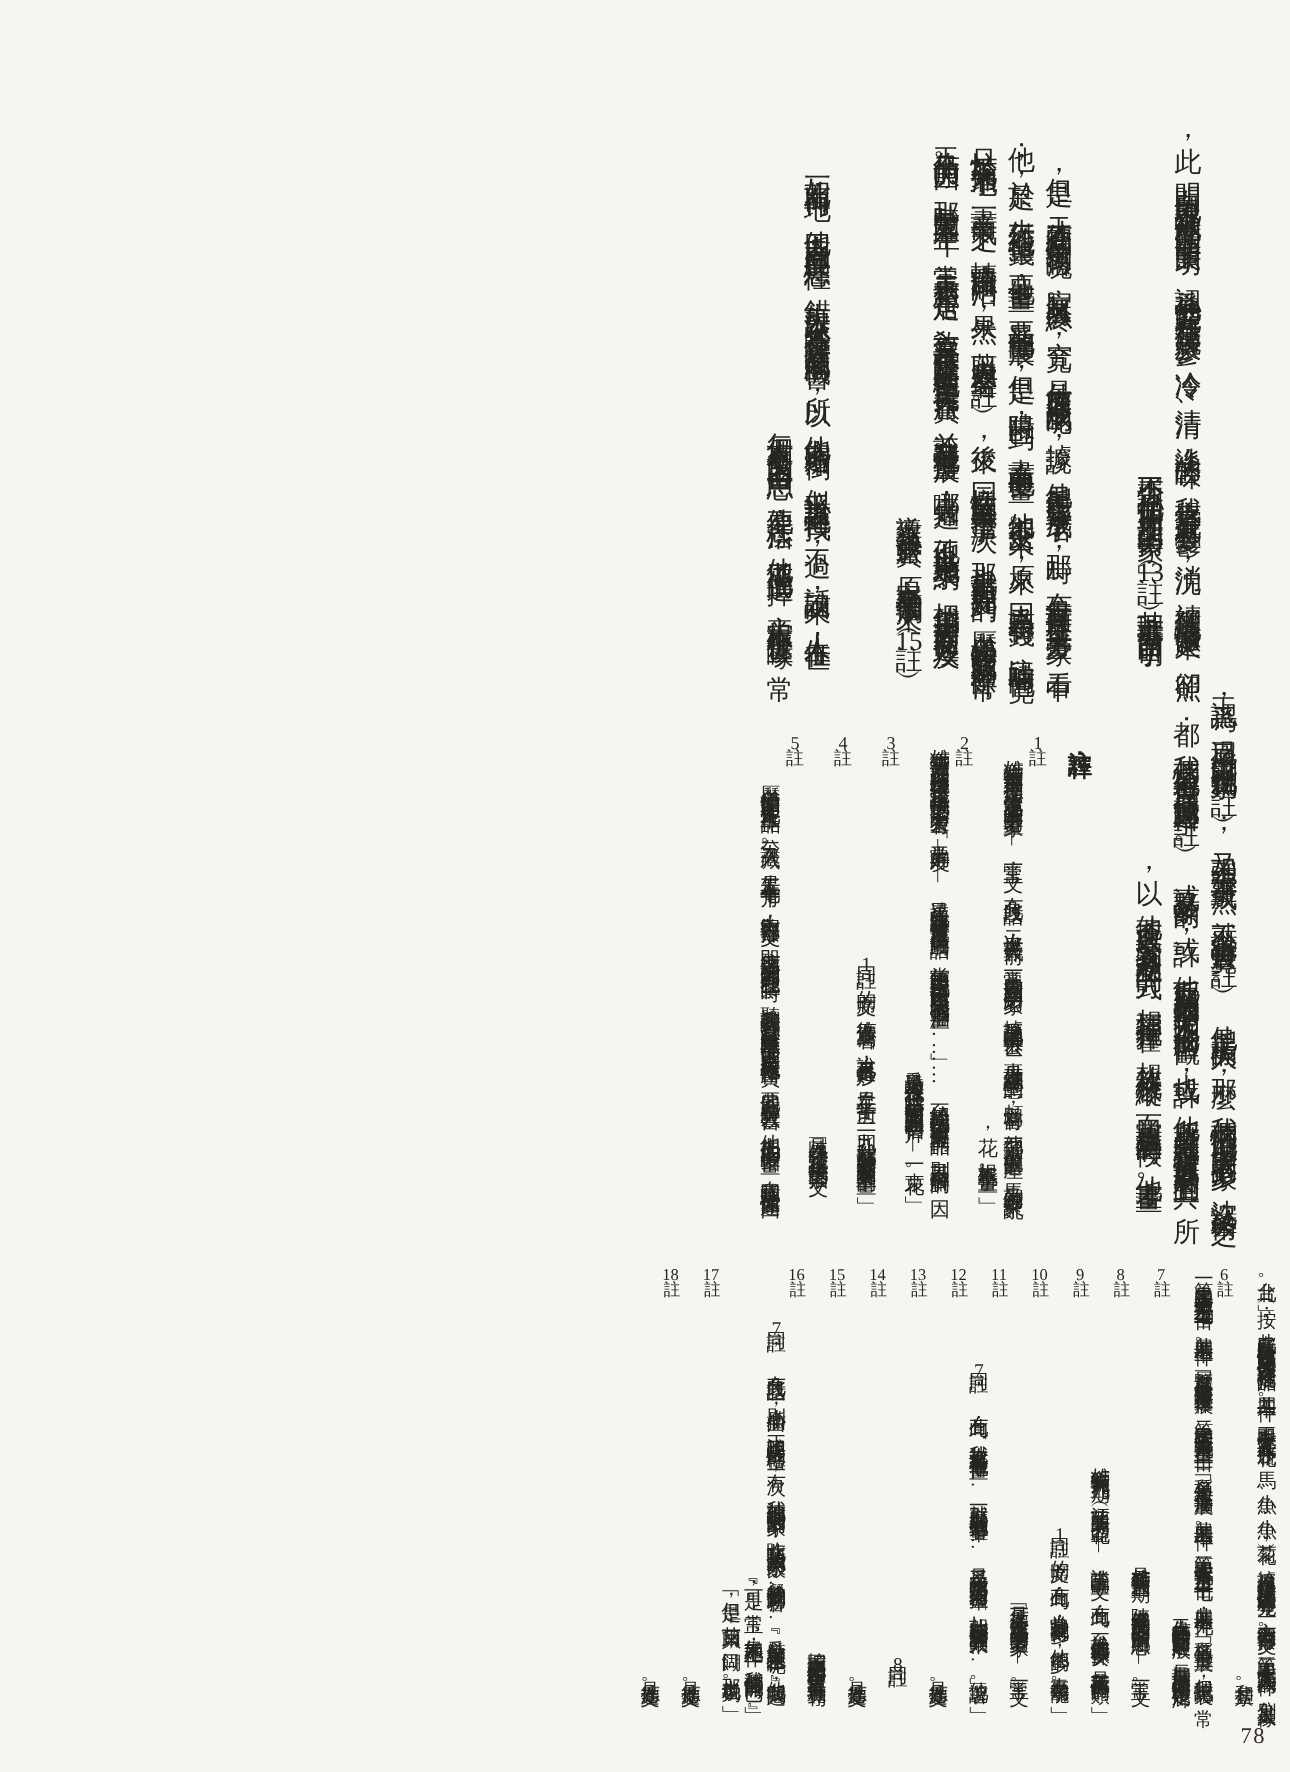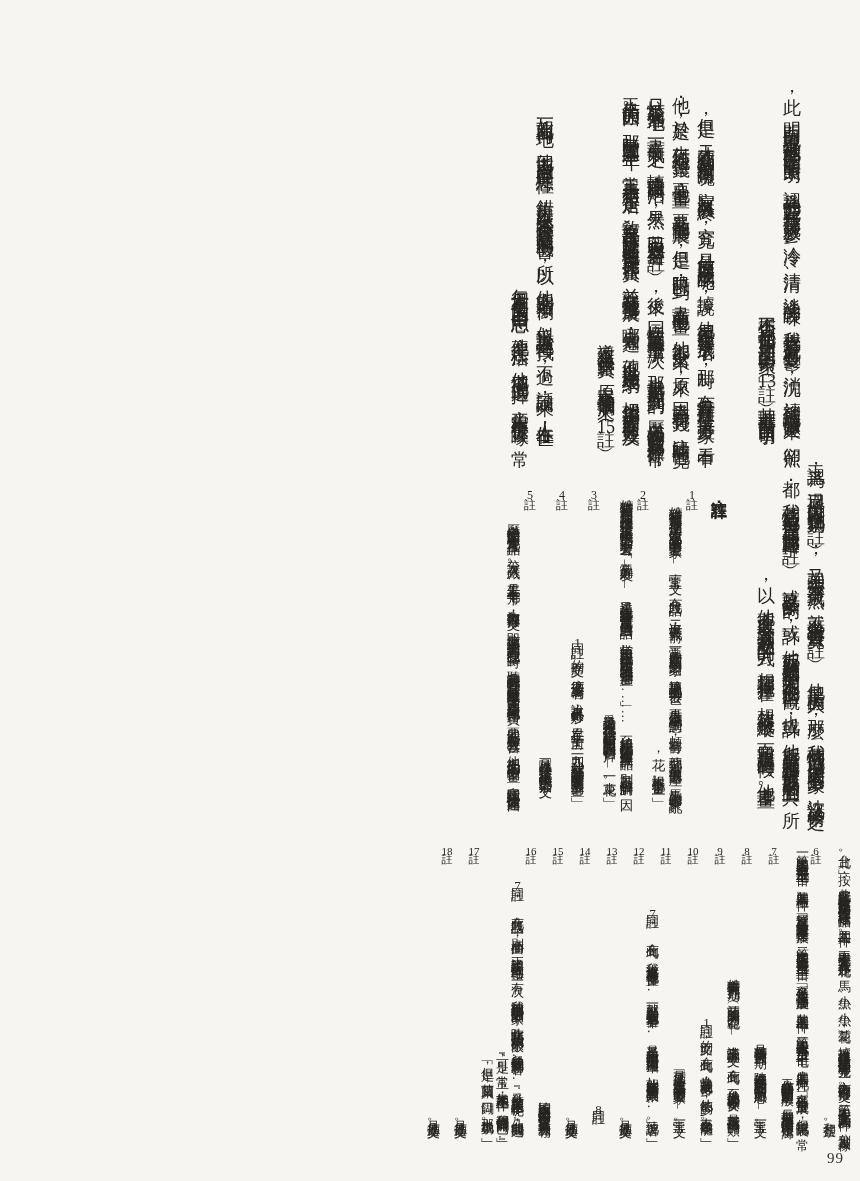--- a/index.html
+++ b/index.html
@@ -89,15 +89,15 @@
 
   <div class="band" id="band2">
     <p class="vtx para cont">玉認爲，過日子能「餬口也就夠了」（註<span class="tcy">16</span>）；又强烈主張「畫不成熟，就不該拿出去展覽」（註<span class="tcy">17</span>）。他是這樣的人；那麼，我們惋惜他以一個失敗者的形象，沈沒於藝術之都；我們哀憐他每日僅靠三個法郎過日子（註<span class="tcy">18</span>）。或許是多餘的！或許，他反而竊笑我們掙不開拘泥不化的世俗觀；也或許，他所厭棄的就是繪畫被當成換取名利的工具。所以，他才會寧取「今朝有酒今朝醉」的方式，想揮霍就揮霍、想放縱就放縱；而當想畫畫的時候，他才畫畫。</p>
     <div class="notes-wrap"><h2 class="notes-header">註釋：</h2><span class="nlabel nm-label">註<span class="tcy">1</span></span><span class="vtx nm-text">雄獅美術月刊第三期席德進「一生沈沒在巴黎的中國老畫家——常玉」一文，有此段話：「二次世界大戰前，常玉曾一度回到四川的老家，據說是他的大哥去世。大哥是做絲綢生意的，頗爲富有，他分到了一筆可觀的遺產，馬上又到巴黎來亂花，根本就不畫畫了。」</span><span class="nlabel nm-label">註<span class="tcy">2</span></span><span class="vtx nm-text">雄獅美術月刊一三四期陳炎鋒撰「淺談常玉卅年代的素描」一文中有云：「常玉的好友——達昂先生曾向筆者轉述常玉自己透露的話：「當年的巴黎現代美術館已蒐購了我的幾張油畫……」……至於紐約現代美術館擁有常玉的作品，則是不容辯解的。因爲達昂本人就保存一張當時由美術館印製的黑白明信片——一束花。」</span><span class="nlabel nm-label">註<span class="tcy">3</span></span><span class="vtx nm-text">同註<span class="tcy">1</span>的席文。席德進寫著：「說來眞是奇妙，早在三十年前，（一九四一）我就在龐薰琹老師家裏看到常玉的畫。」</span><span class="nlabel nm-label">註<span class="tcy">4</span></span><span class="vtx nm-text">見陳炎鋒「淺談常玉卅年代的素描」一文。</span><span class="nlabel nm-label">註<span class="tcy">5</span></span><span class="vtx nm-text">歷史博物館的四十九件常玉作品，分三次入藏。先是五十七年十月，由敎育部撥交，即席德進文中提到的「我在巴黎時，聽說我們敎育部（當時是黃季陸部長）匯了四百美金給他作路費，要他回台在師大敎書；他先把他的四十多幅畫，由我國駐法大使館運回</span></div>
   </div>
 
   <div class="band" id="band3"><span class="vtx nb-text">台北。」（按：此處所云駐法大使館應是駐比大使館之誤）這批作品，共四十二件。再即七十五年入藏五件（瓶花、馬、小魚、小魚、菊花），據說是得自曾任駐比大使的郭有守先生，亦由敎育部撥交。第三次即七十九年入藏的二件，分別是人像和盆景。</span><span class="nlabel nb-label">註<span class="tcy">6</span></span><span class="vtx nb-text">第一次是民國六十七年九月十七至二十二日，共展出四十三件。展覽名稱是「旅法畫家常玉遺作展」。第二次在民國七十三年九月十二日至二十三日，名稱是「常玉遺作油畫展」，共展出四十二件。第三次即七十九年十月一日至二十七日，共展出四十九件，名稱爲「常玉畫展」。但我記憶裏，常玉作品有段時間彷如固定展一般，長期展示於歷史博物館一樓走廊。</span><span class="nlabel nb-label">註<span class="tcy">7</span></span><span class="vtx nb-text">見雄獅美術月刊一三二期，陳炎鋒撰文及翻譯的「巴黎的一曲鄕思——常玉」一文。</span><span class="nlabel nb-label">註<span class="tcy">8</span></span><span class="vtx nb-text">雄獅美術九月刊九一期，江萌（熊秉明）的「盆花——談常玉的畫」一文，有此句：「至於他畫的很多裸女，是我所不懂得的一類。」</span><span class="nlabel nb-label">註<span class="tcy">9</span></span><span class="vtx nb-text">同註<span class="tcy">1</span>的席文，有此句：「常常是我問得多，他答的少，支吾幾句罷了。」</span><span class="nlabel nb-label">註<span class="tcy">10</span></span><span class="vtx nb-text">見席德進「一生沈沒在巴黎的中國老畫家——常玉」一文。</span><span class="nlabel nb-label">註<span class="tcy">11</span></span><span class="vtx nb-text">同註<span class="tcy">7</span>，有此句：「我從來沒有看過他作畫……就那麼一次看到他拿著筆……是爲了向我示範中國人如何握筆，「如此才能發揮更柔和的效果……」他說著。」</span><span class="nlabel nb-label">註<span class="tcy">12</span></span><span class="vtx nb-text">見席德進文。</span><span class="nlabel nb-label">註<span class="tcy">13</span></span><span class="vtx nb-text">同註<span class="tcy">8</span>。</span><span class="nlabel nb-label">註<span class="tcy">14</span></span><span class="vtx nb-text">見席德進文。</span><span class="nlabel nb-label">註<span class="tcy">15</span></span><span class="vtx nb-text">按國立歷史博物館印行之「常玉畫展」展覽專刊。</span><span class="nlabel nb-label">註<span class="tcy">16</span></span><span class="vtx nb-text">同註<span class="tcy">7</span>，有此段話：「一則小插曲，正說明了常玉的性格。有一次，我請他到巴黎近郊的家中，吃北非阿拉伯式的小米飯。餐後我們閒聊著……『爲什麼您夫人也工作呢？』他向我問道，
 『可是，常玉，如果她不工作，我們僅能餬口而已。』」
 「但是，艾爾貝，餬口，那也就夠了。」</span><span class="nlabel nb-label">註<span class="tcy">17</span></span><span class="vtx nb-text">見席德進文。</span><span class="nlabel nb-label">註<span class="tcy">18</span></span><span class="vtx nb-text">見席德進文。</span></div>
 
-  <div class="page-number">99</div>
+  <div class="page-number">78</div>
 
 </div>
 
 </body></html>

